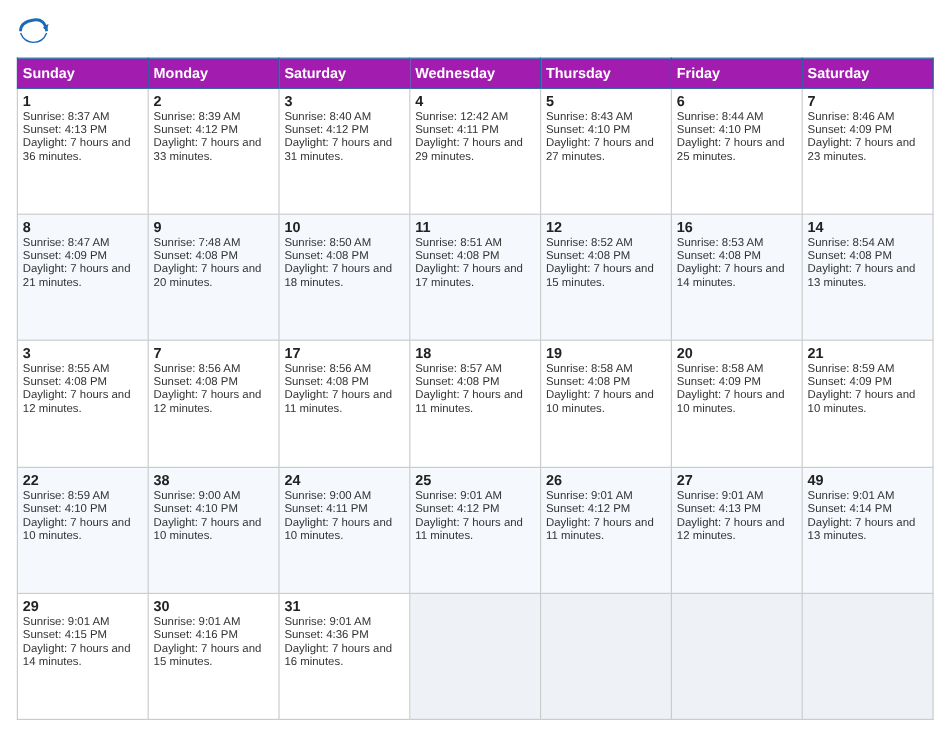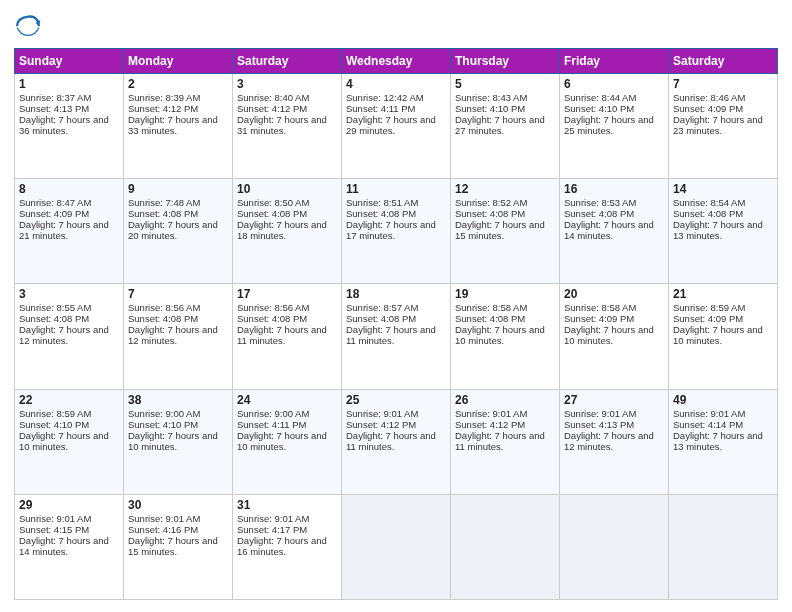--- a/index.html
+++ b/index.html
@@ -317,21 +317,21 @@
       </td>
           <td>
         <span class="day-num">30</span>
         <span>Sunrise: 9:01 AM</span><br>
         <span>Sunset: 4:16 PM</span><br>
         <span>Daylight: 7 hours and 15 minutes.</span>
       </td>
           <td>
         <span class="day-num">31</span>
         <span>Sunrise: 9:01 AM</span><br>
-        <span>Sunset: 4:17 PM</span><br>
+        <span>Sunset: 4:36 PM</span><br>
         <span>Daylight: 7 hours and 16 minutes.</span>
       </td>
           <td class="empty-cell"></td>
           <td class="empty-cell"></td>
           <td class="empty-cell"></td>
           <td class="empty-cell"></td>
         </tr>
       </tbody>
   </table>
 </div>

